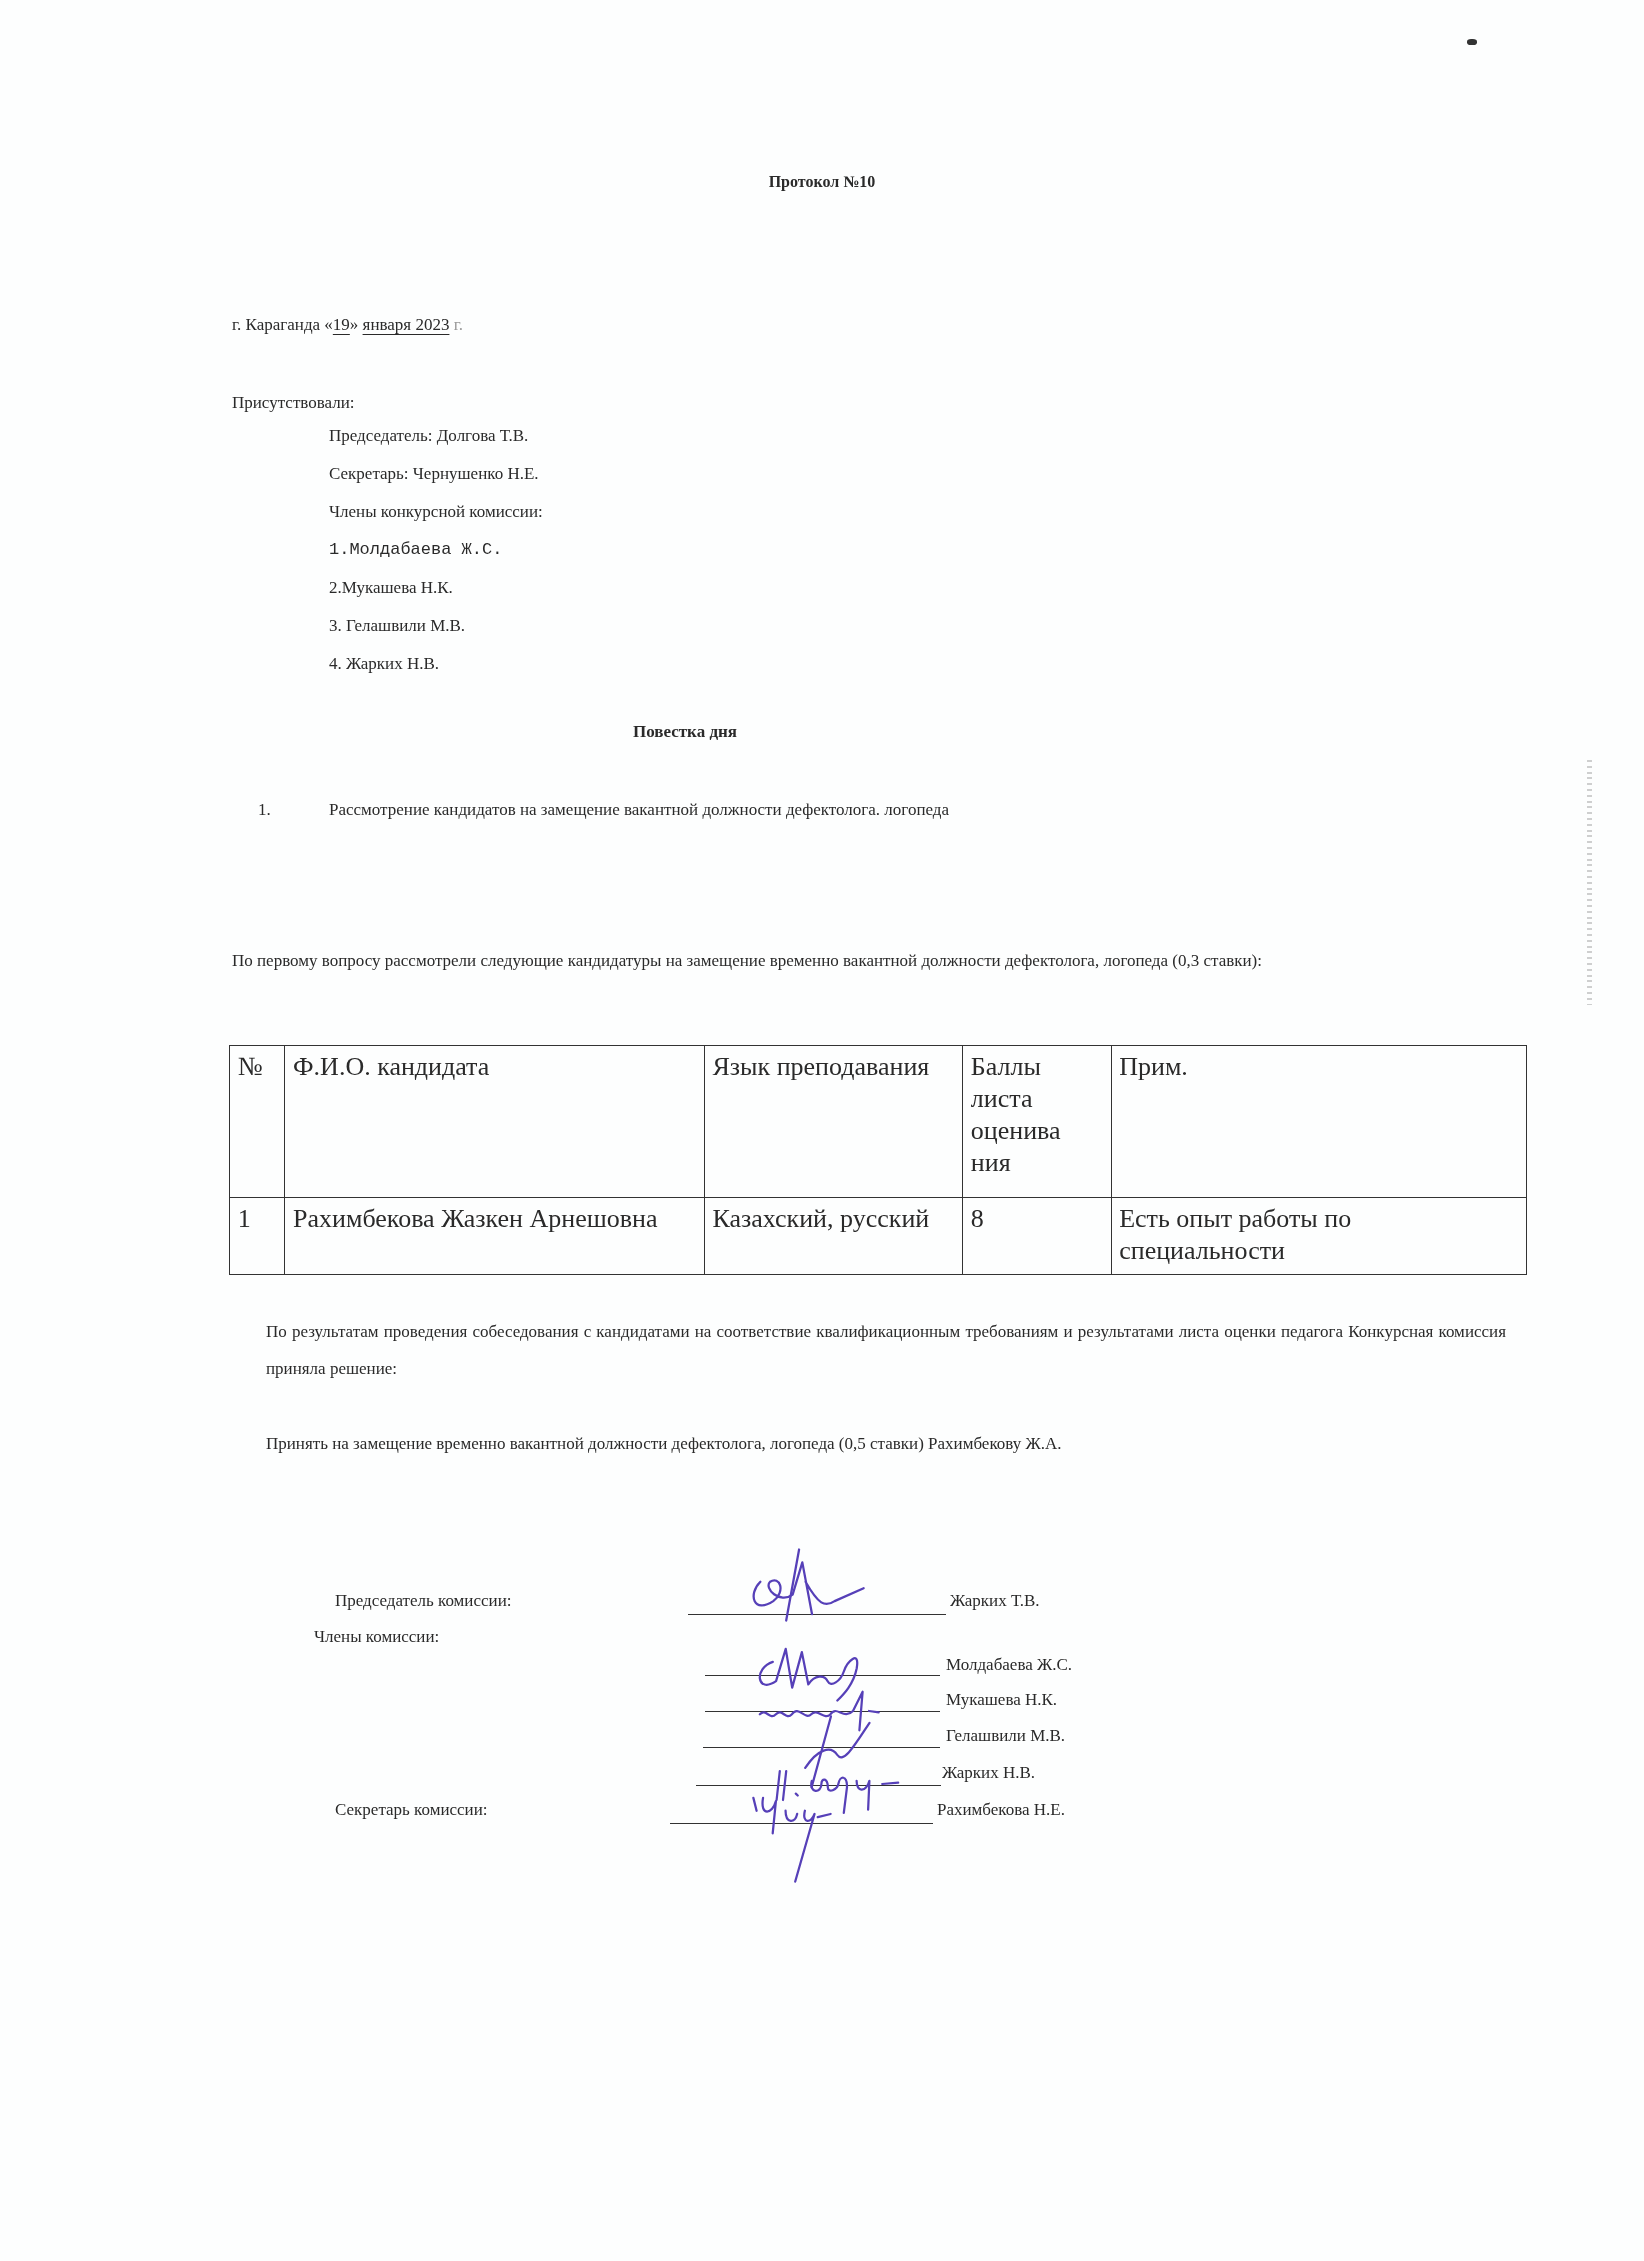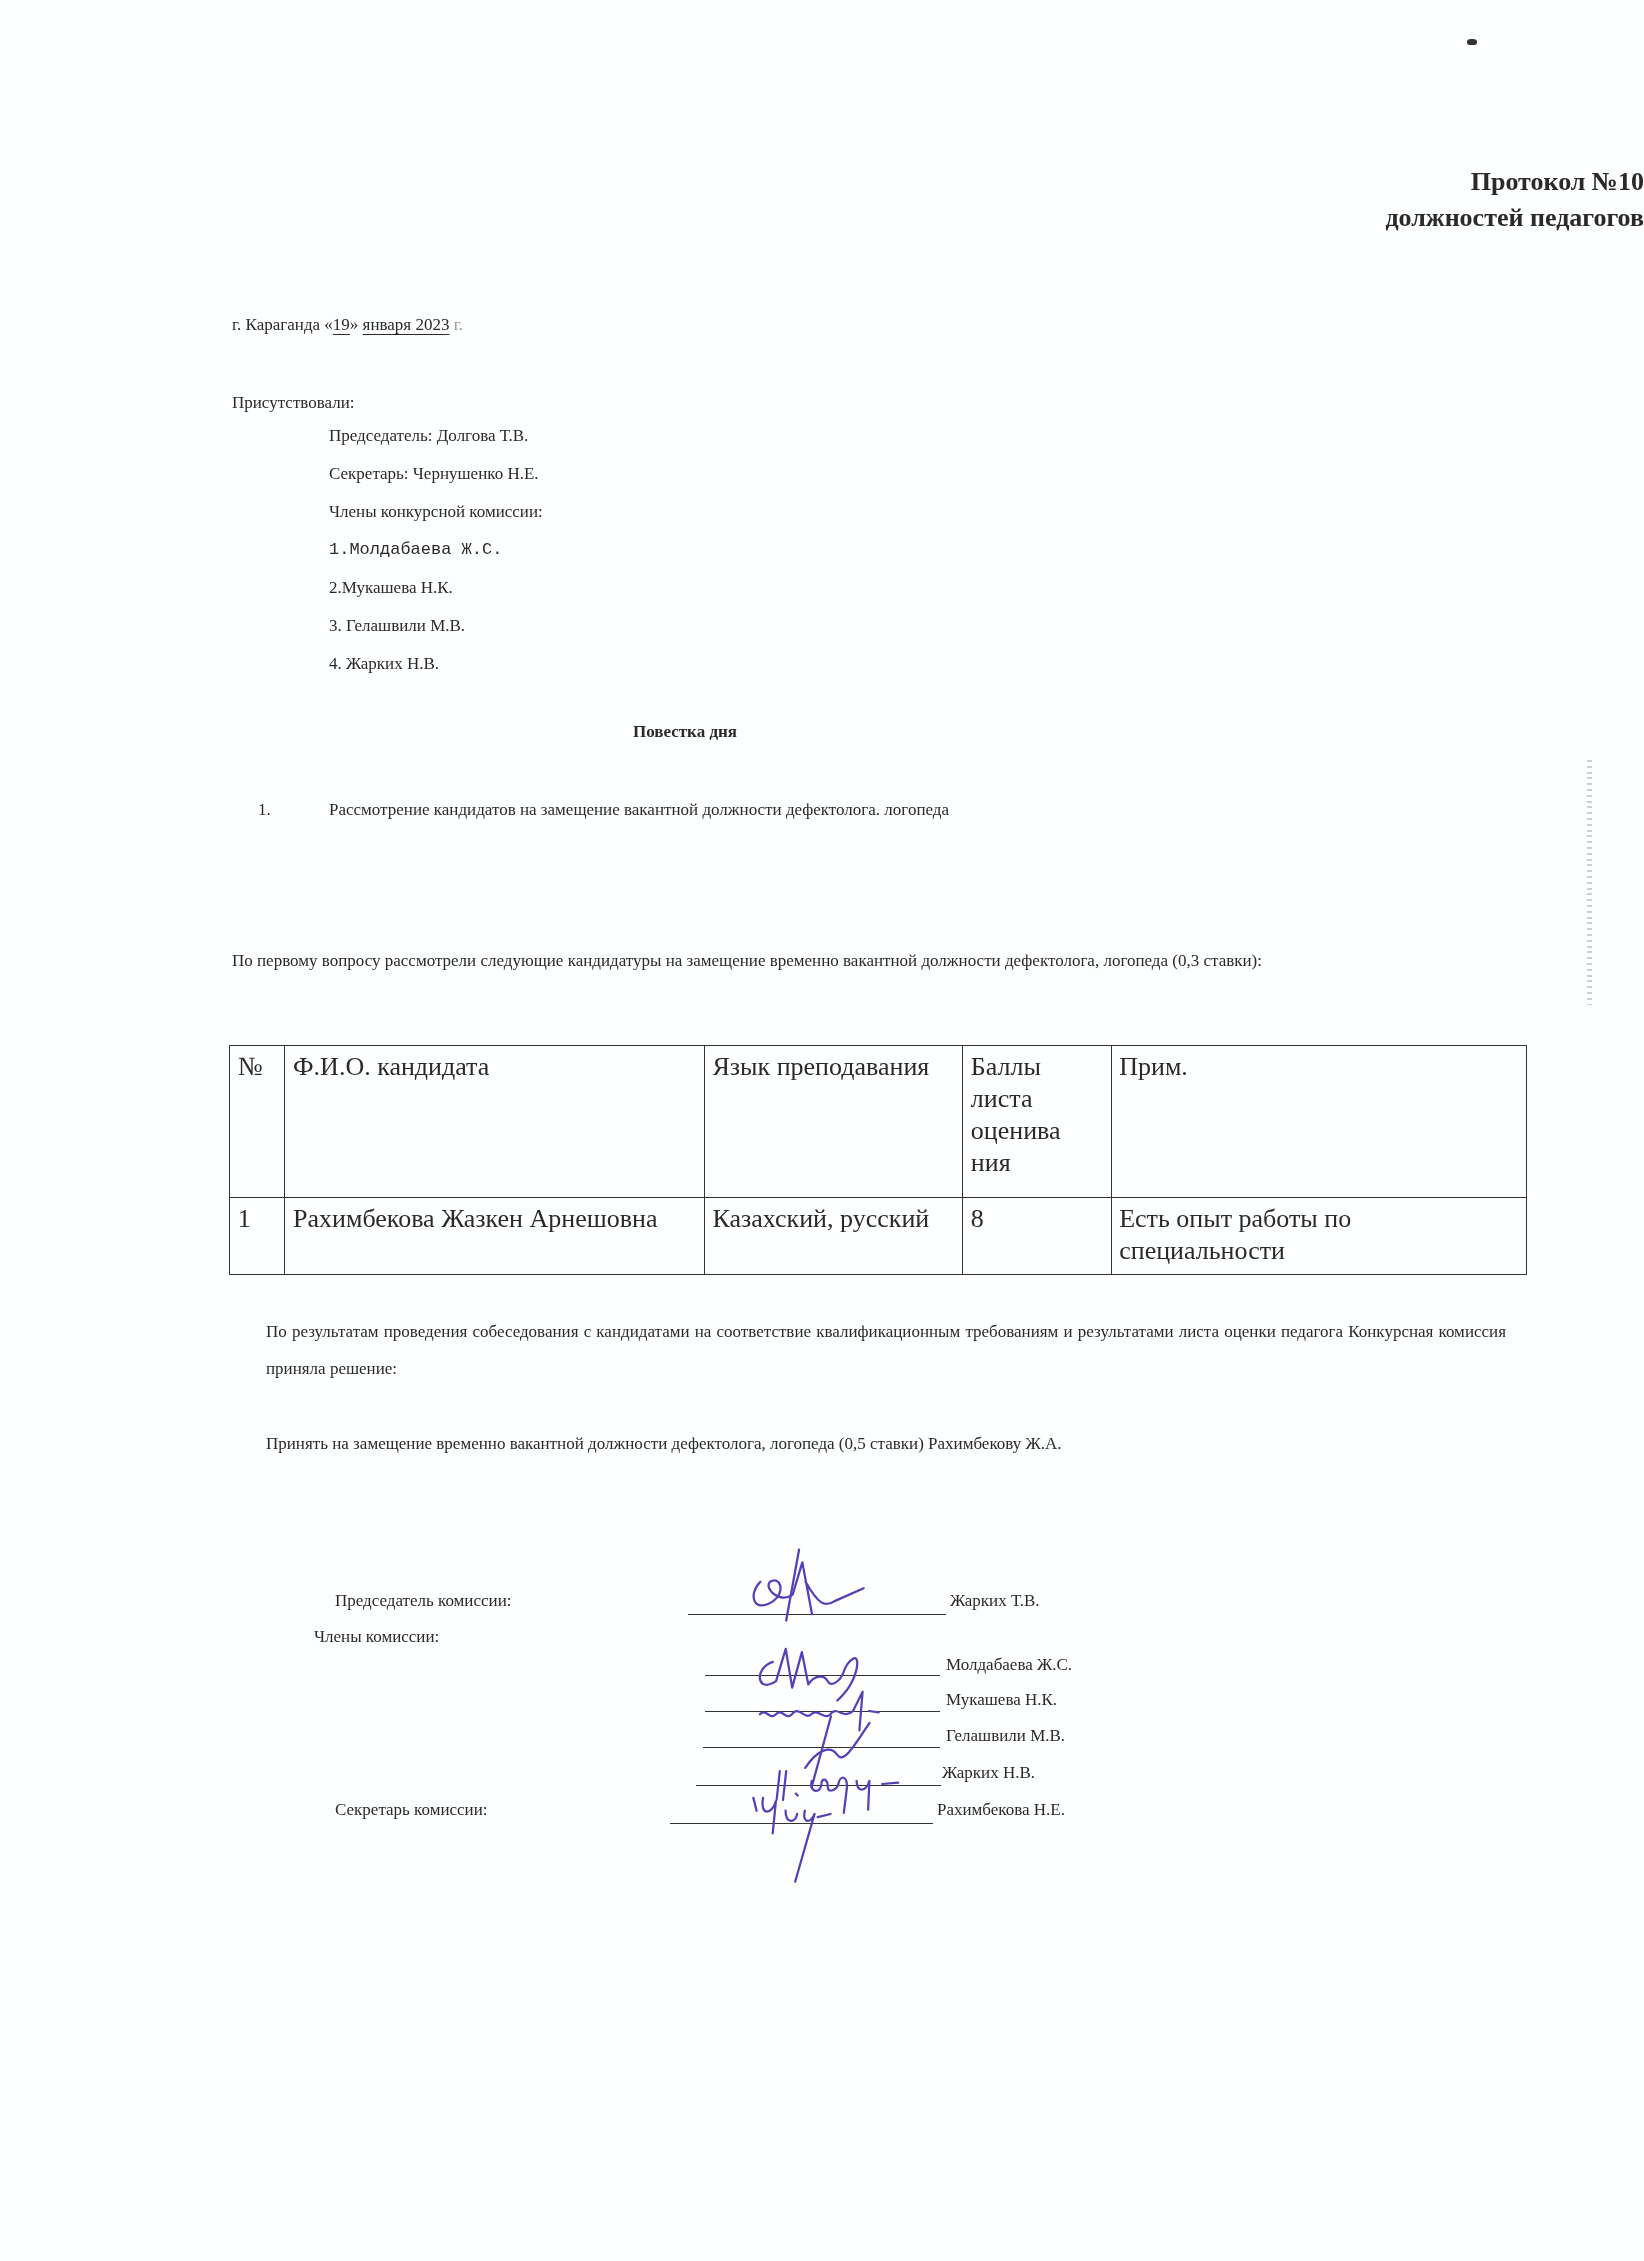--- a/index.html
+++ b/index.html
@@ -16,21 +16,21 @@
 
   
   .speck { position: absolute; background: #333; border-radius: 40%; }
   .edge-noise {
     position: absolute; left: 1587px; top: 760px; width: 5.2px; height: 245px;
     background: repeating-linear-gradient(180deg, rgba(120,120,120,0.35) 0 1.9px, transparent 1.9px 5.8px);
   }
 
   
   #title-block { left: 0; top: 164px; width: 1644px; }
-  #title-block .line { font-size: 26px; line-height: 36px; font-weight: bold; text-align: right; }
+  #title-block .line { font-size: 16px; line-height: 36px; font-weight: bold; text-align: center; }
 
   #date-line { left: 232px; top: 309px; }
   .ul { text-decoration: underline; text-underline-offset: 3.9px; }
 
   #present-label { left: 232px; top: 387px; }
   .indent { left: 329px; }
 
   #agenda-title { left: 0; width: 1370px; top: 716px; text-align: center; font-weight: bold; }
   #agenda-item { left: 258px; top: 794px; width: 1160px; }
   #agenda-item .num { position: absolute; left: 0; top: 0; }
@@ -73,21 +73,20 @@
   .signature path { fill: none; stroke: #5640b8; stroke-width: 3.5; stroke-linecap: round; stroke-linejoin: round; }
 </style>
 </head>
 <body>
 
 <div class="speck" style="left:1467px;top:39px;width:10.3px;height:6.4px;"></div>
 <div class="edge-noise"></div>
 
 <div id="title-block" class="abs">
   <div class="line">Протокол №10</div>
-  <div class="line">должностей педагогов</div>
 </div>
 
 <div id="date-line" class="abs txt"><span>г. Караганда «</span><span class="ul">19</span><span>» </span><span class="ul">января 2023</span><span style="color:#999;"> г.</span></div>
 
 <div id="present-label" class="abs txt">Присутствовали:</div>
 <div class="abs txt indent" style="top:420px;">Председатель: Долгова Т.В.</div>
 <div class="abs txt indent" style="top:458px;">Секретарь: Чернушенко Н.Е.</div>
 <div class="abs txt indent" style="top:496px;">Члены конкурсной комиссии:</div>
 <div class="abs txt indent" style="top:534px;font-family:Liberation Mono, monospace;">1.Молдабаева Ж.С.</div>
 <div class="abs txt indent" style="top:572px;">2.Мукашева Н.К.</div>

